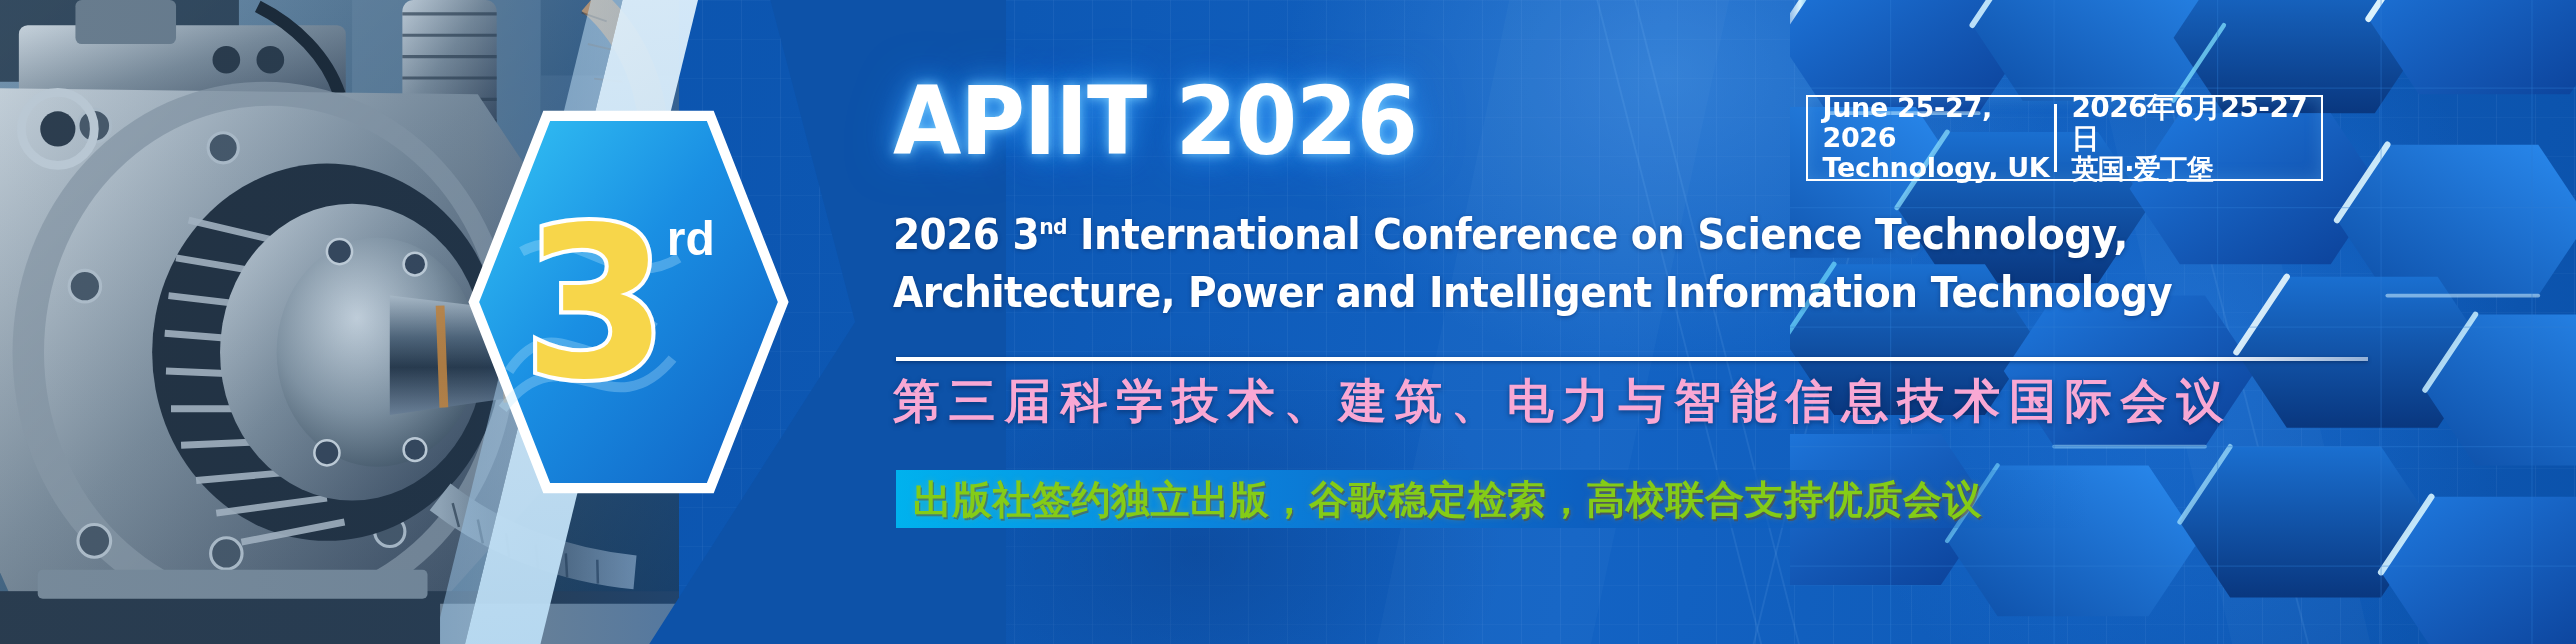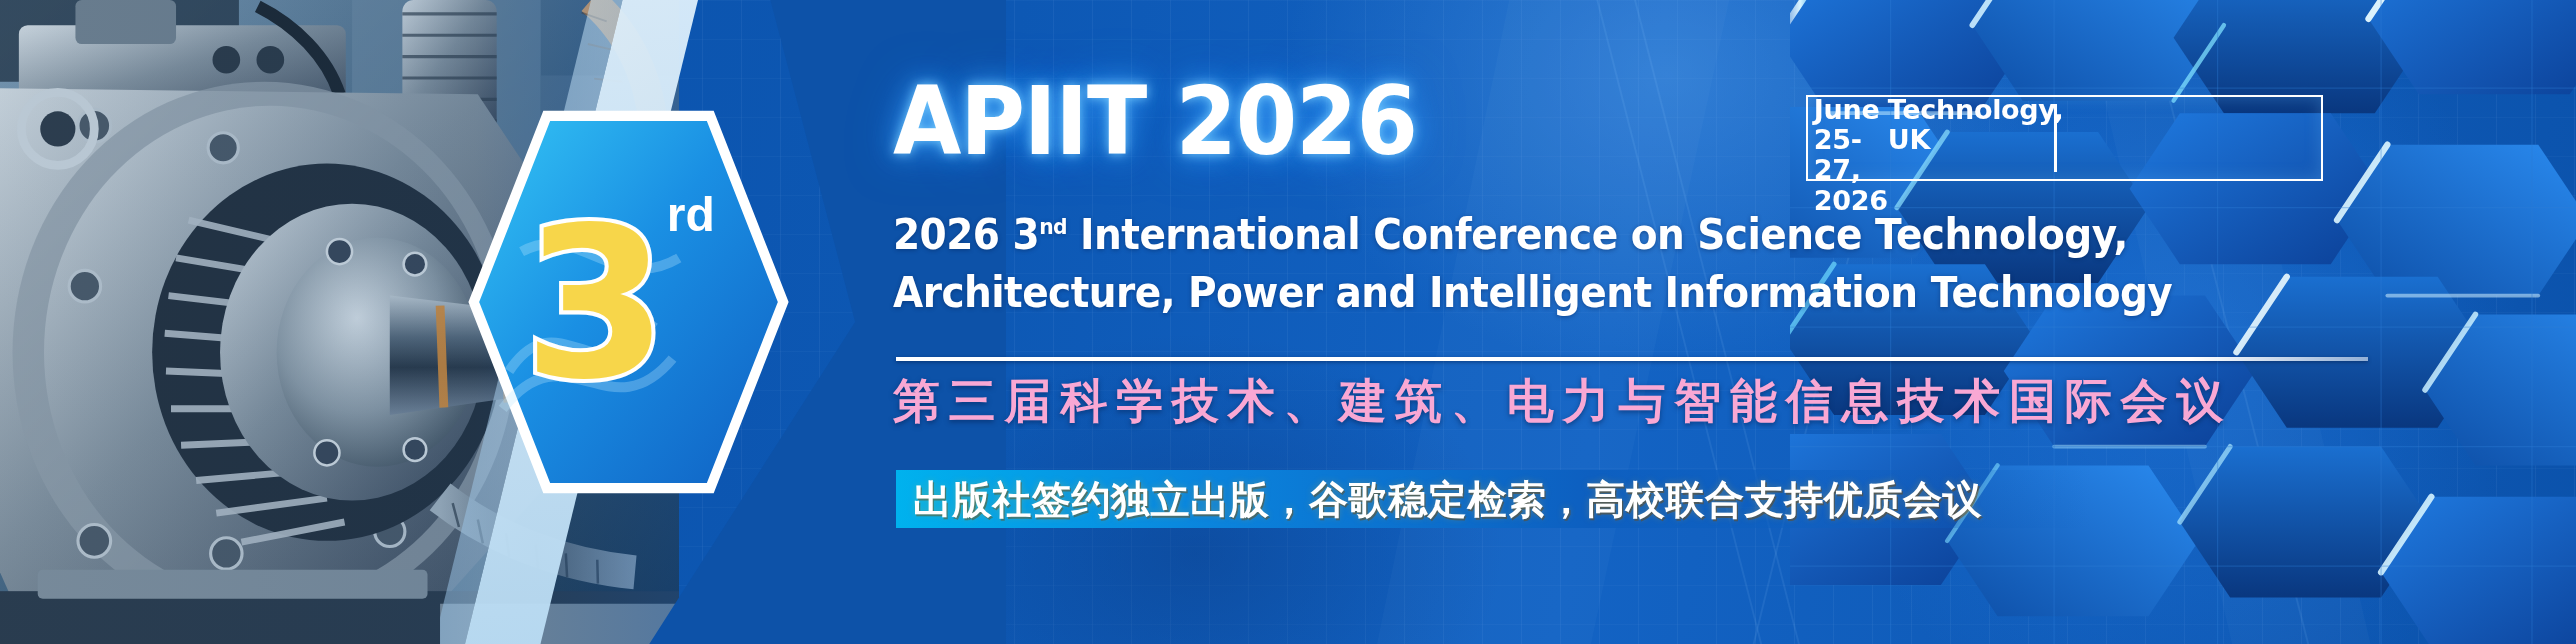--- a/index.html
+++ b/index.html
@@ -67,21 +67,21 @@
     font-size:208px; font-weight:700; line-height:1;
     color:#f7d64a;
     -webkit-text-stroke:8.2px #ffffff;
     paint-order:stroke fill;
     letter-spacing:-3.8px;
     margin-left:-19px; margin-top:3.8px;
   }
   .numord{
     font-family:"Liberation Sans", sans-serif;
     font-size:48px; font-weight:700; color:#ffffff;
-    align-self:flex-start; margin-top:80px; margin-left:2.5px;
+    align-self:flex-start; margin-top:104px; margin-left:2.5px;
   }
 
   
   .content{ position:absolute; left:893px; top:0; width:1572px; height:644px; }
 
   .title-row{ position:absolute; left:0; top:75px; width:1572px; height:126px; }
   .maintitle{
     position:absolute; left:0; top:0;
     font-family:"DejaVu Sans", sans-serif;
     font-size:94px; font-weight:700; letter-spacing:-1.3px;
@@ -98,21 +98,21 @@
     position:absolute; left:913px; top:20px;
     width:517px; height:86px;
     display:flex;
   }
   .datebox .frame{
     position:absolute; inset:0;
     border:2.5px solid #ffffff;
     box-shadow:inset 0 0 16.4px rgba(120,200,255,.25);
   }
   .datecell{
-    position:relative; display:flex; flex-direction:row; justify-content:center;
+    position:relative; display:flex; flex-direction:column; justify-content:center;
     color:#ffffff; font-family:"DejaVu Sans", sans-serif;
     font-weight:700; line-height:1.12;
   }
   .datecell.en{ width:249px; padding-left:16.4px; font-size:27px; letter-spacing:-0.3px; }
   .datecell.zh{ width:268px; padding-left:16.4px; font-size:28px; letter-spacing:-0.6px; }
   .datecell.zh .l2{ font-size:27px; }
   .date-div{
     position:absolute; left:248px; top:8.8px; width:2.5px; height:68px; background:#ffffff;
   }
 
@@ -149,21 +149,21 @@
 
   
   .tagbar{
     position:absolute; left:2.5px; top:470px; width:1195px; height:58px;
     background:linear-gradient(90deg,#00b2ee 0%,#0a84dd 26%,#0d5fc0 58%,rgba(13,84,175,0) 100%);
   }
   .tagline{
     position:absolute; left:20px; top:473px;
     font-family:"DejaVu Sans", sans-serif;
     font-weight:700; font-size:39px; letter-spacing:0.6px; line-height:54px;
-    color:#ffffff; white-space:nowrap;
+    color:#84cc16; white-space:nowrap;
     text-shadow:1.3px 1.9px 0 rgba(120,70,0,.45), 0 0 7.5px rgba(255,190,0,.25);
   }
 </style>
 </head>
 <body>
 
 <div id="banner">
 
   <div class="bg-base"></div>
   <div class="bg-grid"></div>
@@ -422,20 +422,24 @@
     <div class="title-row">
       <div class="maintitle">APIIT 2026</div>
 
       <div class="datebox">
         <div class="frame"></div>
         <div class="datecell en">
           <span>June 25-27, 2026</span>
           <span>Technology, UK</span>
         </div>
         <div class="date-div"></div>
+        <div class="datecell zh">
+          <span>2026年6月25-27日</span>
+          <span class="l2">英国·爱丁堡</span>
+        </div>
       </div>
     </div>
 
     <div class="subline l1"><span>2026 3</span><sup>nd</sup><span> International Conference on Science Technology,</span></div>
 
     <div class="subline l2">Architecture, Power and Intelligent Information Technology</div>
 
     <div class="rule"></div>
 
     <div class="cn-title">第三届科学技术、建筑、电力与智能信息技术国际会议</div>

